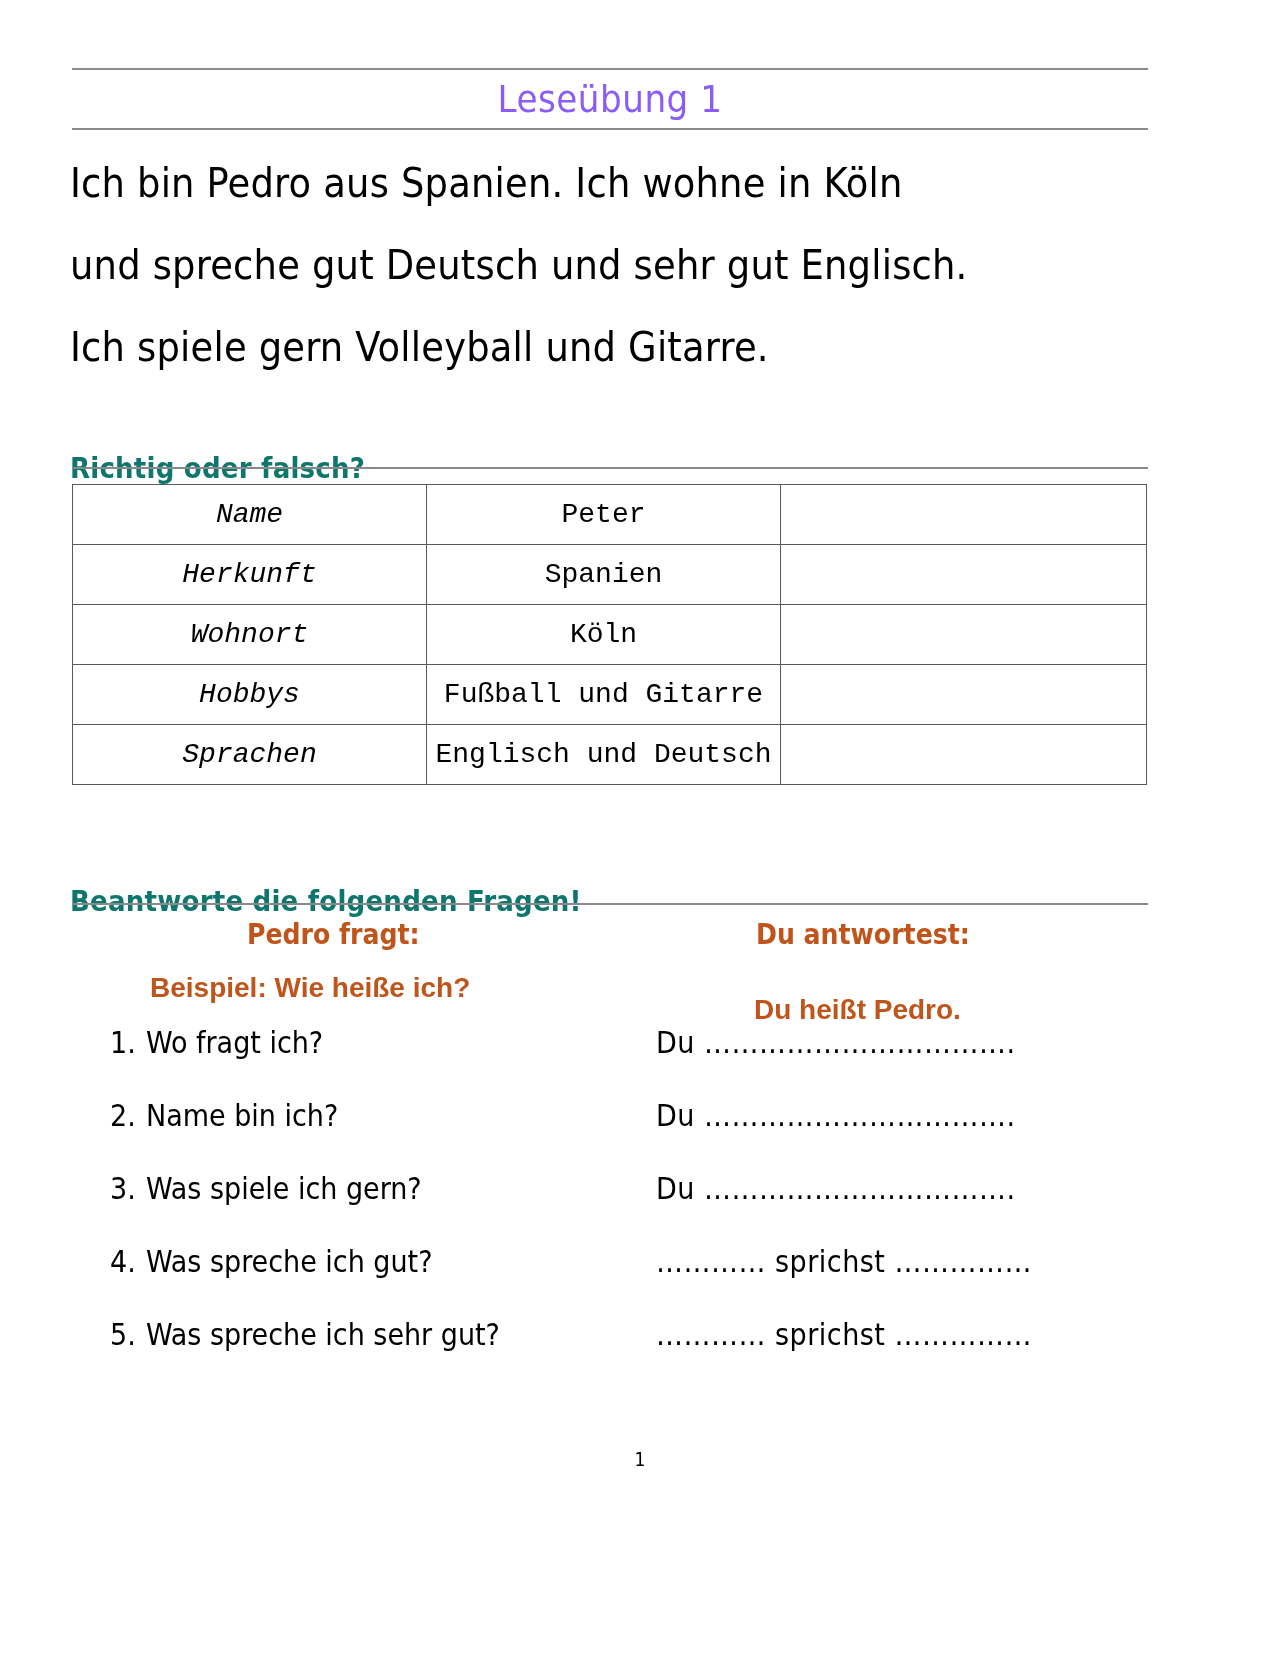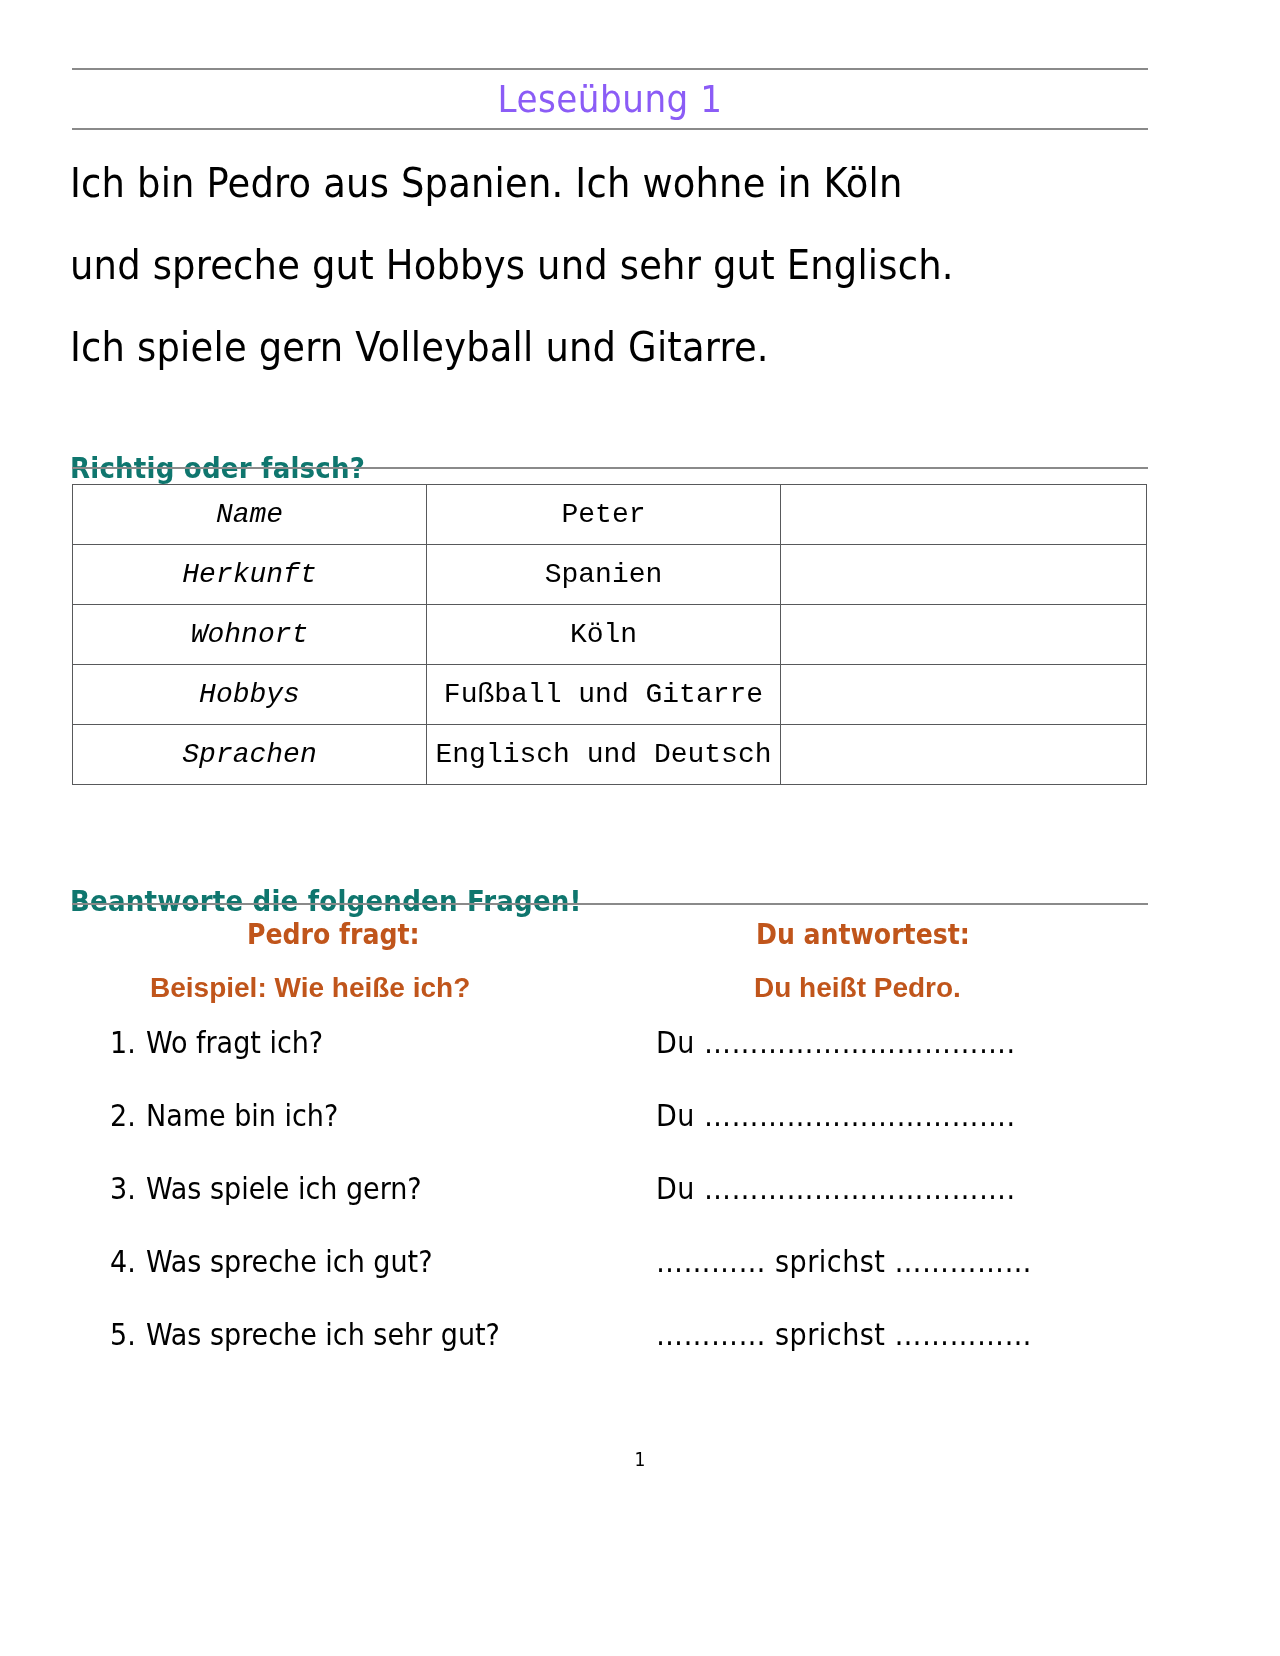--- a/index.html
+++ b/index.html
@@ -150,21 +150,21 @@
   .ex-text {
     position: absolute;
     font-family: Liberation Sans, sans-serif;
     font-size: 28px;
     line-height: 34px;
     color: #c0551b;
     font-weight: 700;
     white-space: nowrap;
   }
   #ex-question { left: 78px; }
-  #ex-answer   { left: 682px; }
+  #ex-answer   { left: 682px; margin-top: 22px; }
 
   .qa-list {
     position: absolute;
     left: 72px;
     top: 1024px;
     width: 1090px;
   }
   .qa-row {
     position: relative;
     height: 73px;
@@ -217,21 +217,21 @@
 <body>
 
 <div class="page">
 
   <div class="title-rule-top"></div>
   <div class="doc-title">Leseübung 1</div>
   <div class="title-rule-bottom"></div>
 
   <div class="passage">
     <div class="passage-line">Ich bin Pedro aus Spanien. Ich wohne in Köln</div>
-    <div class="passage-line">und spreche gut Hobbys und sehr gut Englisch.</div>
+    <div class="passage-line">und spreche gut Deutsch und sehr gut Englisch.</div>
     <div class="passage-line">Ich spiele gern Volleyball und Gitarre.</div>
   </div>
 
   <div class="section-heading" id="heading-richtig">Richtig oder falsch?</div>
   <div class="section-rule" id="rule-table"></div>
 
   <table class="info-table">
     <colgroup>
       <col class="col-label">
       <col class="col-value">

